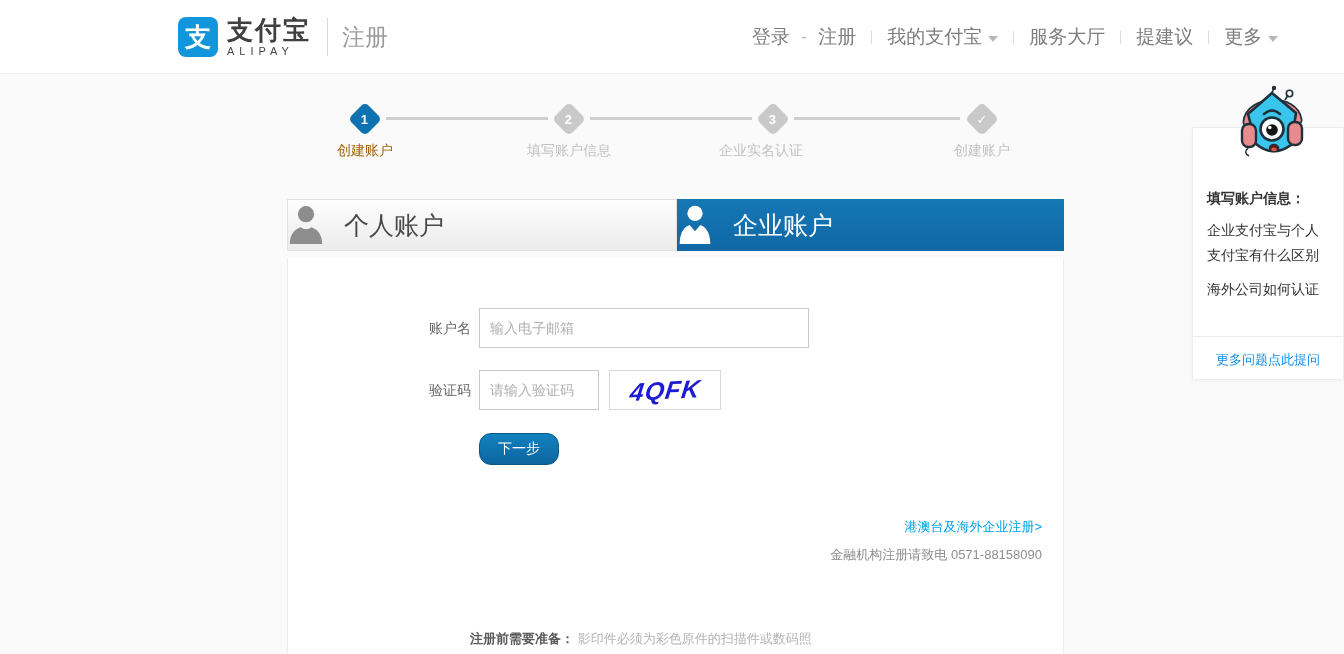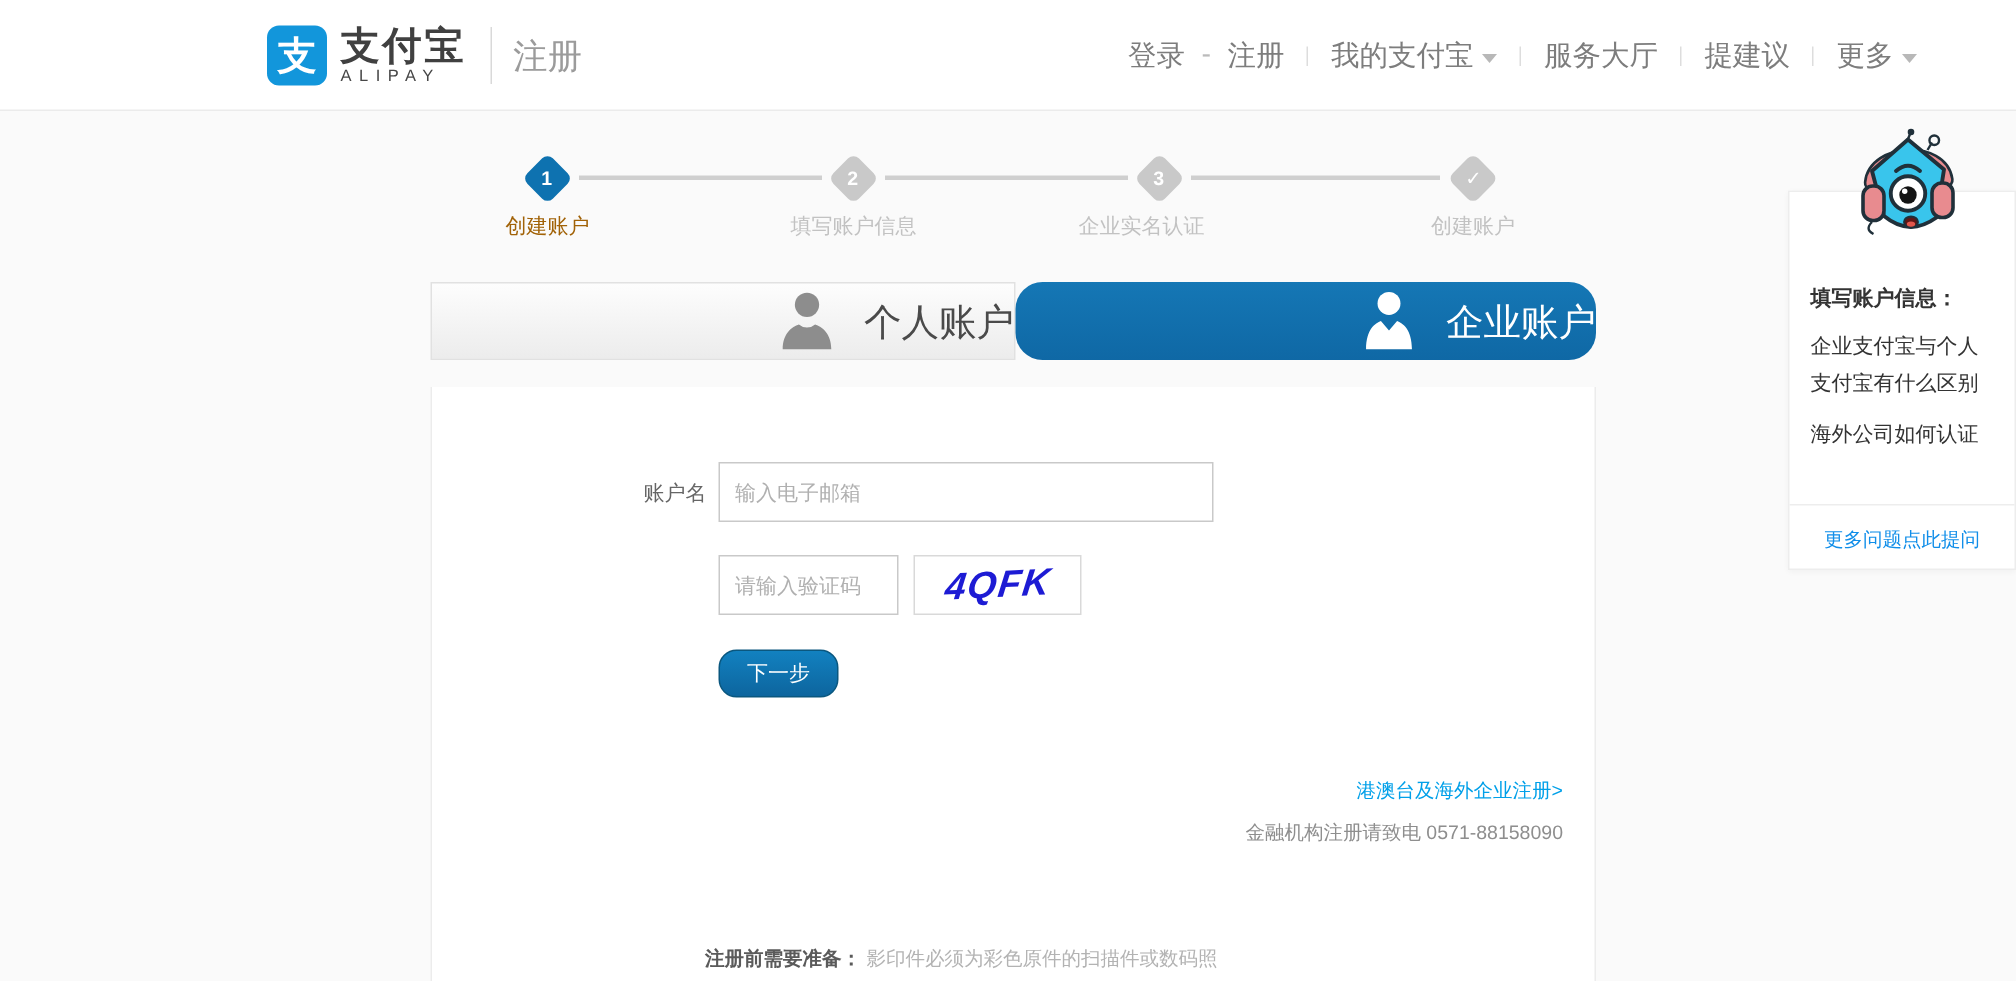--- a/index.html
+++ b/index.html
@@ -35,28 +35,28 @@
   .step-diamond { position:absolute; top:12px; width:24px; height:24px; border-radius:5px;
                   transform:rotate(45deg); display:flex; align-items:center; justify-content:center; }
   .step-diamond span { transform:rotate(-45deg); color:#fff; font-size:13px; font-weight:bold; }
   .step-label { position:absolute; top:47px; width:140px; text-align:center; font-size:14px; }
   .st-active { background:#0e72b0; }
   .st-idle { background:#c9c9c9; }
   .lb-active { color:#a16207;font-family:Liberation Serif, serif; }
   .lb-idle { color:#c2c2c2; }
   
   .panel { position:absolute; left:287px; top:188px; width:777px; height:466px; }
-  .tab { position:absolute; top:0; height:52px; display:flex; align-items:center;
-         justify-content:flex-end; cursor:pointer; }
+  .tab { position:absolute; top:11px; height:52px; display:flex; align-items:center;
+         justify-content:flex-start; cursor:pointer; }
   .tab-personal { left:0; width:390px;
          background:linear-gradient(180deg,#fdfdfd 0%,#ececec 100%);
          border:1px solid #e1e1e1; }
   .tab-personal .tab-text { font-size:25px; color:#4a4a4a; margin-left:20px; }
   .tab-enterprise { left:390px; width:387px;
-         background:linear-gradient(180deg,#1577b5 0%,#0f68a5 100%);border-radius:18px; }
+         background:linear-gradient(180deg,#1577b5 0%,#0f68a5 100%); }
   .tab-enterprise .tab-text { font-size:25px; color:#fff; margin-left:20px; }
   .tab-pointer { position:absolute; left:571px; top:70px; width:0; height:0;
          border-left:12px solid transparent; border-right:12px solid transparent;
          border-top:12px solid #0f68a5; }
   .form-area { position:absolute; left:0; top:70px; width:777px; height:396px;
          background:#fff; border-left:1px solid #ececec; border-right:1px solid #ececec; }
   .f-label { position:absolute; left:0; width:183px; height:40px; line-height:40px;
              text-align:right; font-size:14px; color:#666; }
   .f-input { position:absolute; height:40px; border:1px solid #c9c9c9; background:#fff;
              font-size:14px; padding:0 10px; color:#333; outline:none;
@@ -168,20 +168,21 @@
       <path d="M18.6,30.5 L21.4,30.5 L21,40 L19,40 Z" fill="#fff"></path>
     </svg>
     <span class="tab-text">企业账户</span>
   </div>
   <div class="tab-pointer"></div>
 
   <div class="form-area">
     <div class="f-label" style="top:50px;">账户名</div>
     <input class="f-input" style="left: 191px; top: 50px; width: 330px;" placeholder="输入电子邮箱">
 
+    <div class="f-label" style="top:112px;">验证码</div>
     <input class="f-input" style="left: 191px; top: 112px; width: 120px;" placeholder="请输入验证码">
     <div class="captcha-box">
       <span class="captcha-text">4QFK</span>
     </div>
 
     <button class="next-btn">下一步</button>
 
     <div class="link-overseas">港澳台及海外企业注册&gt;</div>
     <div class="finance-note">金融机构注册请致电 0571-88158090</div>
 

